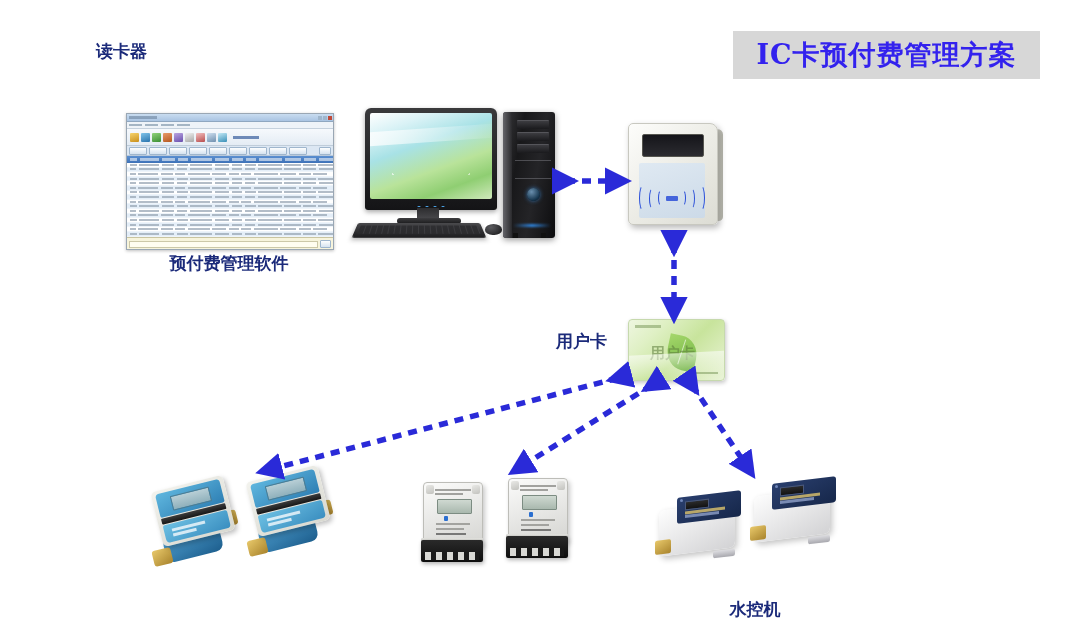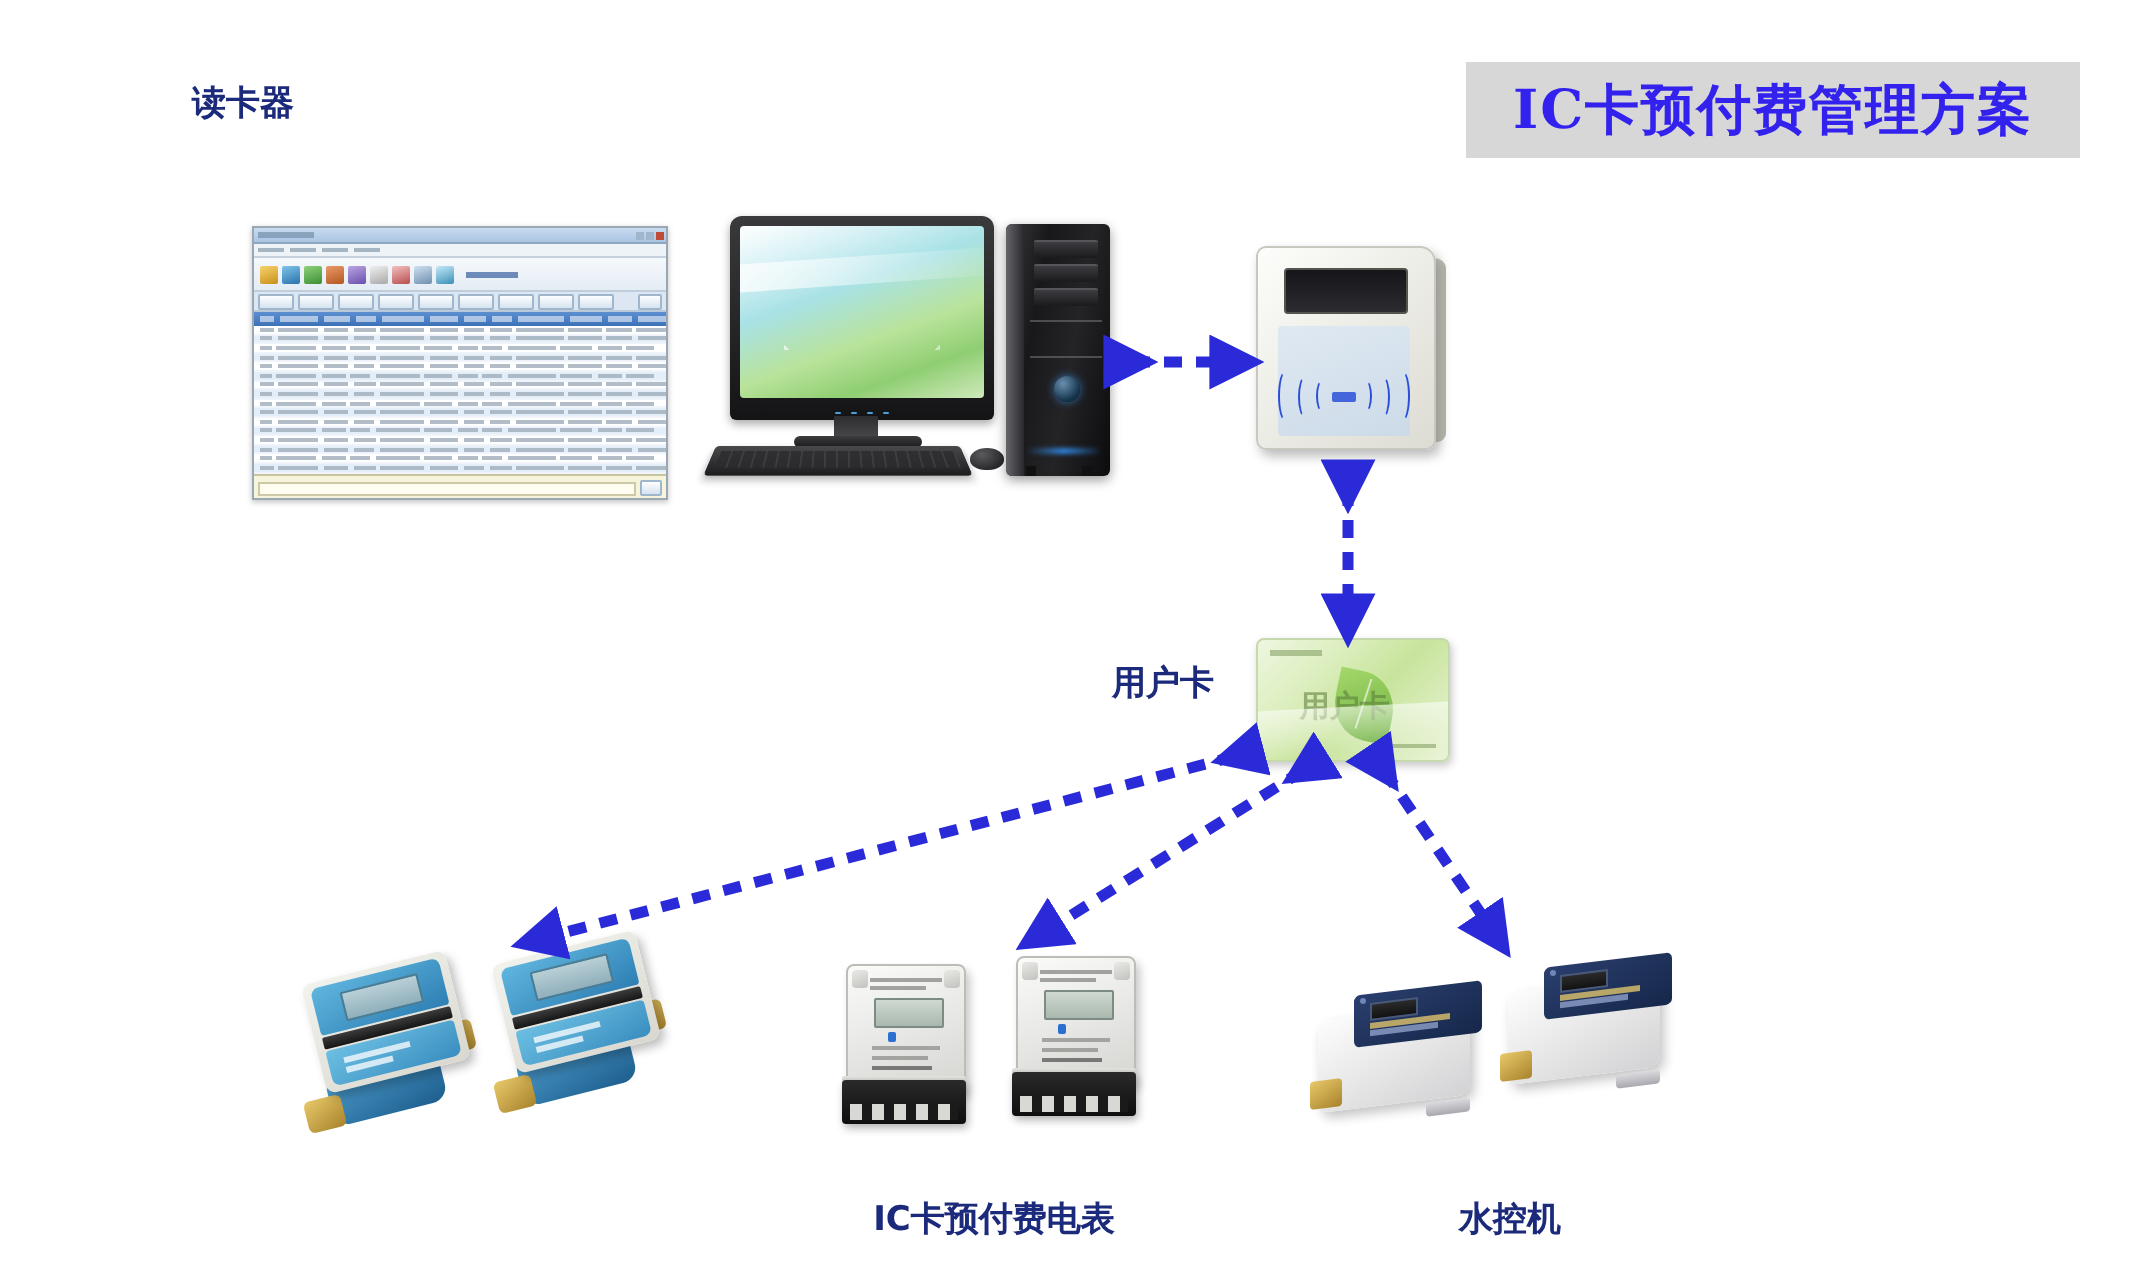--- a/index.html
+++ b/index.html
@@ -510,20 +510,23 @@
           <div class="sw-cell" style="width: 16px;"></div>
         </div>
         <div class="sw-row"></div>
       </div>
     <div class="sw-footer">
       <div class="sw-foot-field"></div>
       <div class="sw-btn" style="width:9px;height:6px"></div>
     </div>
 
   </div>
+  <div style="position:absolute;left:126px;top:252px;width:206px;text-align:center;">
+    <span class="dev-label" style="position:static;transform:none;display:inline-block;">预付费管理软件</span>
+  </div>
 
   <div class="pc">
     <div class="pc-monitor">
       <div class="pc-screen"></div>
       <div class="pc-led">
         <i></i>
           <i></i>
           <i></i>
           <i></i>
       </div>
@@ -630,21 +633,20 @@
         <div class="em-txt b"></div>
         <div class="em-lcd"></div>
         <div class="em-blue"></div>
         <div class="em-sym"></div>
         <div class="em-sym b"></div>
         <div class="em-sym c"></div>
       </div>
       <div class="em-cover"></div>
       <div class="em-term"></div>
     </div>
-    <div class="dev-label" style="top:128px;left:82px;">IC卡预付费电表</div>
   </div>
 
   <div class="devgroup" style="left:655px;top:478px;width:190px;height:140px;">
     <div class="wctrl" style="left:0px;top:14px;">
       <div class="wc-box"></div>
       <div class="wc-nut"></div>
       <div class="wc-foot"></div>
       <div class="wc-top"></div>
       <div class="wc-dot"></div>
       <div class="wc-disp"></div>

